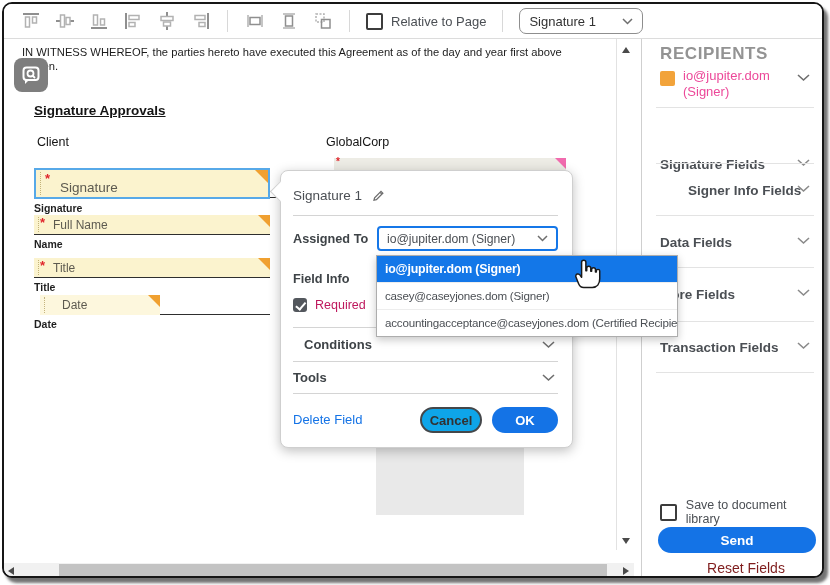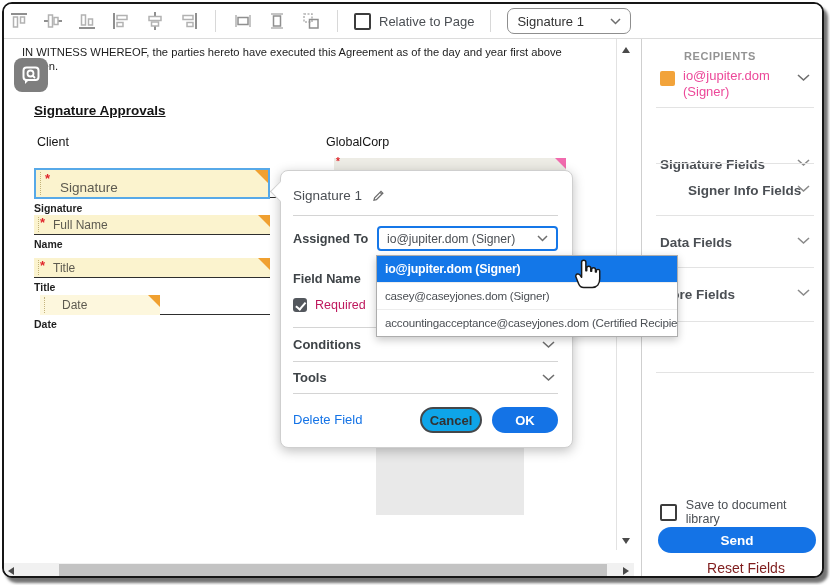--- a/index.html
+++ b/index.html
@@ -2,21 +2,21 @@
 <html><head>
 <meta charset="utf-8">
 <style>
   html,body { margin:0; padding:0; background:#fff; width:830px; height:585px; overflow:hidden;
               font-family:"Liberation Sans", sans-serif; -webkit-font-smoothing:antialiased; }
   .frame { position:absolute; left:2px; top:2px; width:818px; height:572px; background:#fff;
            border:2px solid #161616; border-radius:10px; box-shadow:4px 5px 3px rgba(0,0,0,.55);
            overflow:hidden; }
   
   .toolbar { position:absolute; left:0; top:0; right:0; height:34px; border-bottom:1px solid #dcdcdc;
-             display:flex; align-items:center; padding-left:4px; gap:13px; background:#fff; }
+             display:flex; align-items:center; padding-left:16px; gap:13px; background:#fff; }
   .tb-icon { width:21px; height:21px; display:inline-flex; align-items:center; justify-content:center; cursor:pointer; }
   .tb-sep { width:1px; height:22px; background:#d8d8d8; margin:0 3px; }
   .tb-check-row { display:flex; align-items:center; gap:8px; font-size:13px; color:#4b4f54; }
   .cbox { width:13px; height:13px; border:2px solid #3c3c3c; border-radius:2px; background:#fff; }
   .tb-select { display:flex; align-items:center; justify-content:space-between; width:104px; height:24px;
                border:1px solid #8e8e8e; border-radius:7px; padding:0 9px; font-size:13px; color:#323232; cursor:pointer; }
   
   .para { position:absolute; left:18px; top:41px; width:566px; font-size:11.2px; color:#1c1c1c; line-height:14px; }
   .drag-chip { position:absolute; left:10px; top:54px; width:34px; height:34px; background:#7e7e7e; border-radius:8px;
                display:flex; align-items:center; justify-content:center; }
@@ -64,21 +64,21 @@
   .vscroll { position:absolute; left:612px; top:35px; width:18px; bottom:26px; border-left:1px solid #e2e2e2; background:#fff; }
   .arrow { width:0; height:0; position:absolute; }
   .a-up   { left:5px; top:8px;    border-left:4.5px solid transparent; border-right:4.5px solid transparent; border-bottom:6px solid #4a4a4a; }
   .a-down { left:5px; bottom:6px; border-left:4.5px solid transparent; border-right:4.5px solid transparent; border-top:6px solid #4a4a4a; }
   .hscroll { position:absolute; left:0; top:559px; width:630px; height:15px; background:#f1f1f1; }
   .a-left  { left:4px; top:4px;  border-top:4.5px solid transparent; border-bottom:4.5px solid transparent; border-right:6px solid #4a4a4a; }
   .a-right { right:5px; top:4px; border-top:4.5px solid transparent; border-bottom:4.5px solid transparent; border-left:6px solid #4a4a4a; }
   .h-thumb { position:absolute; left:55px; top:1px; width:548px; height:13px; background:#c3c3c3; cursor:grab; }
   
   .sidebar { position:absolute; left:637px; top:35px; right:0; bottom:0; background:#fff; border-left:1px solid #cfcfcf; z-index:5; }
-  .sb-hdr { position:absolute; left:18px; top:11px; font-size:11px; font-weight:bold; letter-spacing:.6px; color:#939393;margin-left:24px; }
+  .sb-hdr { position:absolute; left:18px; top:5px; font-size:17px; font-weight:bold; letter-spacing:.6px; color:#939393; }
   .sb-recip { position:absolute; left:18px; top:29px; right:10px; cursor:pointer; }
   .sb-swatch { position:absolute; left:0; top:3px; width:15px; height:15px; background:#f2a33a; border-radius:2px; }
   .sb-recip-txt { margin-left:23px; font-size:13px; color:#ec4899; line-height:16px; }
   .sb-div { position:absolute; left:14px; right:8px; height:1px; background:#e3e3e3; }
   .sb-sec { position:absolute; left:18px; right:10px; font-size:13.5px; font-weight:bold; color:#4b4f54; cursor:pointer; }
   .sb-sec .chev { position:absolute; right:2px; top:2px; }
   .sb-save { position:absolute; left:18px; top:459px; display:flex; align-items:center; gap:9px; font-size:12.5px; color:#4b4f54; cursor:pointer; }
   .btn-send { position:absolute; left:16px; top:488px; width:158px; height:26px; border-radius:14px; background:#1473e6;
               color:#fff; font-size:13.5px; font-weight:bold; display:flex; align-items:center; justify-content:center; cursor:pointer;text-align:center; }
   .sb-reset { position:absolute; left:25px; top:521px; width:158px; text-align:center; font-size:14px; color:#7f1d1d; cursor:pointer; }
@@ -233,27 +233,27 @@
     <div class="p-div" style="top:44px;"></div>
 
     <div class="p-label" style="top:61px;">Assigned To</div>
     <div class="p-select">
       <span>io@jupiter.dom (Signer)</span>
       <svg width="11" height="7">
           <polyline points="1,1 5.5,5.5 10,1" fill="none" stroke="#6e6e6e" stroke-width="1.5"></polyline>
         </svg>
     </div>
 
-    <div class="p-label" style="top:101px;">Field Name</div>
+    <div class="p-label" style="top:101px;">Field Info</div>
 
     <span class="p-check"></span>
     <div style="position:absolute; left:34px; top:127px; font-size:12.5px; color:#be185d;">Required</div>
 
     <div class="p-div" style="top:156px;"></div>
-    <div class="p-label" style="top:166px; font-size:13px;">Conditions</div>
+    <div class="p-label" style="top:166px; font-size:13px;margin-left:11px;">Conditions</div>
     <svg class="p-chevron" style="top:170px;" width="13" height="8">
         <polyline points="1,1 6.5,6 12,1" fill="none" stroke="#6e6e6e" stroke-width="1.6"></polyline>
       </svg>
     <div class="p-div" style="top:190px;"></div>
     <div class="p-label" style="top:199px; font-size:13px;">Tools</div>
     <svg class="p-chevron" style="top:203px;" width="13" height="8">
         <polyline points="1,1 6.5,6 12,1" fill="none" stroke="#6e6e6e" stroke-width="1.6"></polyline>
       </svg>
     <div class="p-div" style="top:222px;"></div>
 
@@ -323,20 +323,26 @@
     <div class="sb-div" style="top:228px;"></div>
 
     <div class="sb-sec" style="top:248px;">
       <span>More Fields</span>
       <svg class="chev" width="13" height="8">
           <polyline points="1,1 6.5,6 12,1" fill="none" stroke="#8a8a8a" stroke-width="1.6"></polyline>
         </svg>
     </div>
     <div class="sb-div" style="top:282px;"></div>
 
+    <div class="sb-sec" style="top:301px;">
+      <span>Transaction Fields</span>
+      <svg class="chev" width="13" height="8">
+          <polyline points="1,1 6.5,6 12,1" fill="none" stroke="#8a8a8a" stroke-width="1.6"></polyline>
+        </svg>
+    </div>
     <div class="sb-div" style="top:333px;"></div>
 
     <div class="sb-save">
       <span class="cbox"></span>
       <span>Save to document library</span>
     </div>
     <div class="btn-send">Send</div>
     <div class="sb-reset">Reset Fields</div>
   </div>
 

